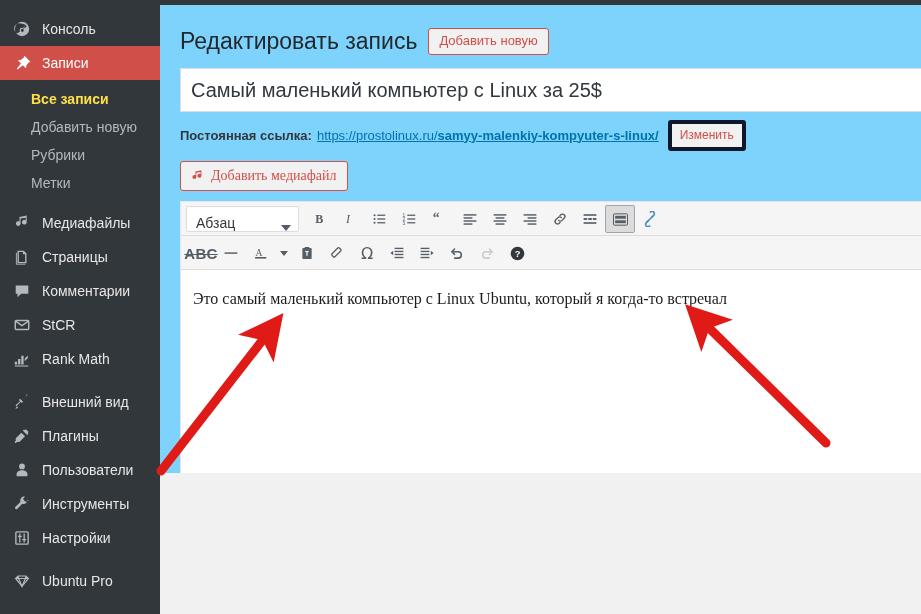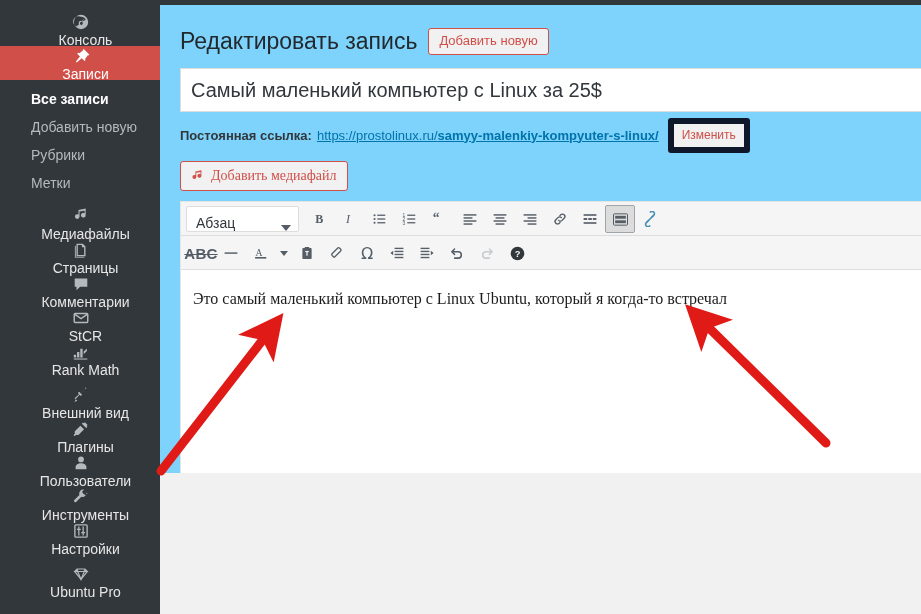--- a/index.html
+++ b/index.html
@@ -39,21 +39,20 @@
   .menu-item {
     position: relative;
     display: flex;
     align-items: center;
     height: 34px;
     padding-left: 11px;
     color: #e6e6e6;
     font-size: 14px;
     cursor: pointer;
     white-space: nowrap;
-    flex-direction: column;
   }
   .menu-item .ic {
     width: 22px;
     height: 20px;
     margin-right: 9px;
     display: inline-flex;
     align-items: center;
     justify-content: center;
     color: #b4b9be;
     flex: none;
@@ -81,21 +80,21 @@
   .submenu-item {
     display: block;
     padding: 5px 0 5px 31px;
     font-size: 14px;
     color: #b4b9be;
     cursor: pointer;
     line-height: 18px;
     white-space: nowrap;
   }
   .submenu-item.current {
-    color: #ffffff;
+    color: #fde047;
     font-weight: bold;
   }
   .menu-sep { height: 9px; }
 
   
   .content {
     position: absolute;
     top: 5px; left: 160px;
     width: 761px;
     height: 468px;
@@ -165,21 +164,21 @@
   }
   .permalink-label { font-weight: bold; margin-right: 5px; }
   .permalink-url {
     color: #0073aa;
     text-decoration: underline;
     cursor: pointer;
   }
   .permalink-url .slug { font-weight: bold; }
   .btn-edit-slug {
     margin-left: 9px;
-    border: 6px solid #0f172a;
+    border: 4px solid #0f172a;
     background: #f1f1f1;
     color: #d04f49;
     font-size: 12px;
     line-height: 22px;
     padding: 0 8px 1px;
     border-radius: 3px;
     cursor: pointer;
     font-family: "Liberation Sans", sans-serif;
   }
 

